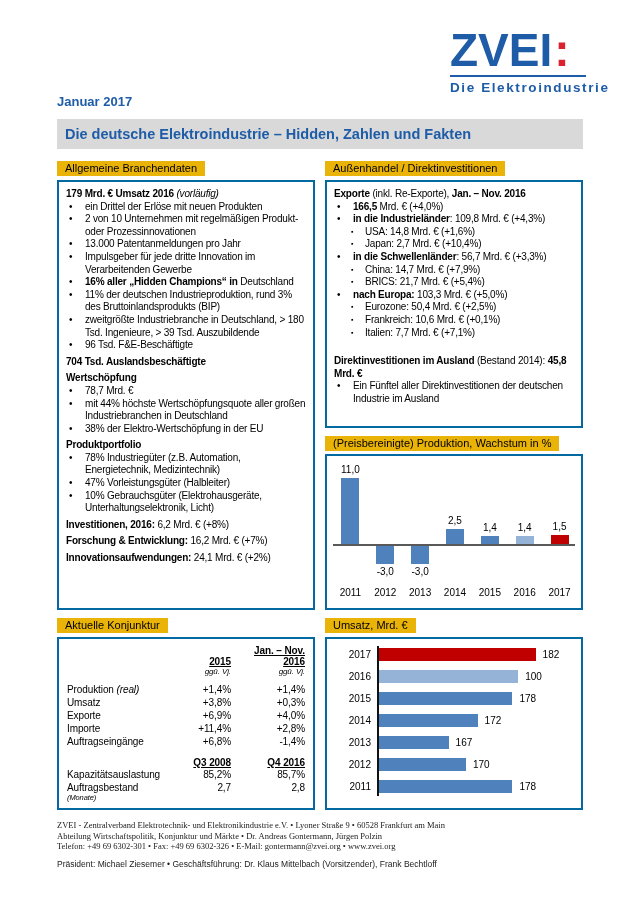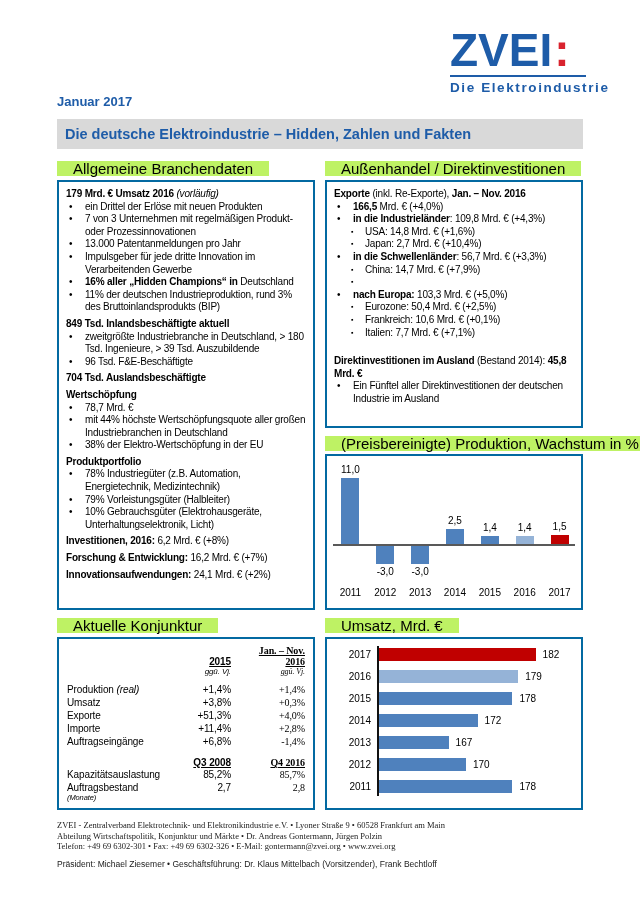--- a/index.html
+++ b/index.html
@@ -12,41 +12,41 @@
   .logo-zvei{color:#1E5CA8;}
   .logo-colon{color:#D9232E;margin-left:2px;}
   .logo-rule{height:2px;background:#1E5CA8;margin:3px 0 3px 0;width:136px;}
   .logo-tag{color:#1E5CA8;font-size:13.5px;font-weight:bold;letter-spacing:1.6px;white-space:nowrap;}
 
   .date{position:absolute;top:94px;left:57px;font-size:13px;font-weight:bold;color:#1E5CA8;}
 
   .titlebar{position:absolute;top:119px;left:57px;width:518px;height:30px;background:#D9D9D9;
             color:#1E5CA8;font-size:14.5px;font-weight:bold;line-height:30px;padding-left:8px;}
 
-  .glabel{position:absolute;background:#bef264;font-size:15px;line-height:15px;padding:0 16px;color:#000;white-space:nowrap;}
+  .glabel{position:absolute;background:#eab308;font-size:11px;line-height:15px;padding:0 8px;color:#000;white-space:nowrap;}
 
   .box{position:absolute;border:2px solid #0369a1;background:#fff;box-sizing:border-box;overflow:hidden;}
 
   
   .rich{font-size:10px;line-height:12.6px;padding:6px 7px;letter-spacing:-0.2px;}
   .blk-h{margin-top:4px;}
   .rich > .blk-h:first-child{margin-top:0;}
   .b{font-weight:bold;}
   .i{font-style:italic;}
   .li{display:flex;}
   .li .mk{width:16px;flex:none;padding-left:3px;}
   .li .tx{flex:1;}
   .li2 .mk{width:14px;flex:none;margin-left:17px;font-size:7px;line-height:12.6px;padding-left:0;}
 
   
   .krow{display:flex;font-size:10px;line-height:13px;padding:0 8px;letter-spacing:-0.1px;}
   .kh{line-height:11px;}
   .kl{flex:1;}
   .kv1{width:62px;text-align:right;}
-  .kv2{width:74px;text-align:right;font-family:Liberation Serif, serif;}
+  .kv2{width:74px;text-align:right;}
   .u{text-decoration:underline;}
   .ksub{font-size:8px;font-style:italic;line-height:9px;}
   .knote{font-size:7.5px;font-style:italic;line-height:8px;}
 
   
   .pc{position:absolute;}
   .pc-axis{position:absolute;left:6px;right:6px;top:88px;height:2px;background:#595959;}
   .pc-bar{position:absolute;}
   .pc-lab{position:absolute;font-size:10px;line-height:12px;text-align:center;}
   .pc-yr{position:absolute;font-size:10px;line-height:12px;text-align:center;top:131px;}
@@ -78,39 +78,38 @@
 
   <div class="glabel" style="top:161px;left:57px;">Allgemeine Branchendaten</div>
   <div class="box rich" id="bd-content" style="top:180px;left:57px;width:258px;height:430px;">
       <div class="blk-h"><span class="b">179 Mrd. € Umsatz 2016 </span><span class="i">(vorläufig)</span></div>
       <div class="li">
         <span class="mk">•</span>
         <span class="tx"><span>ein Drittel der Erlöse mit neuen Produkten</span></span>
       </div>
       <div class="li">
         <span class="mk">•</span>
-        <span class="tx"><span>7 von 3 Unternehmen mit regelmäßigen Produkt- oder Prozessinnovationen</span></span>
+        <span class="tx"><span>2 von 10 Unternehmen mit regelmäßigen Produkt- oder Prozessinnovationen</span></span>
       </div>
       <div class="li">
         <span class="mk">•</span>
         <span class="tx"><span>13.000 Patentanmeldungen pro Jahr</span></span>
       </div>
       <div class="li">
         <span class="mk">•</span>
         <span class="tx"><span>Impulsgeber für jede dritte Innovation im Verarbeitenden Gewerbe</span></span>
       </div>
       <div class="li">
         <span class="mk">•</span>
         <span class="tx"><span class="b">16% aller „Hidden Champions“ in </span><span>Deutschland</span></span>
       </div>
       <div class="li">
         <span class="mk">•</span>
         <span class="tx"><span>11% der deutschen Industrieproduktion, rund 3% des Bruttoinlandsprodukts (BIP)</span></span>
       </div>
-      <div class="blk-h"><span class="b">849 Tsd. Inlandsbeschäftigte aktuell</span></div>
       <div class="li">
         <span class="mk">•</span>
         <span class="tx"><span>zweitgrößte Industriebranche in Deutschland, &gt; 180 Tsd. Ingenieure, &gt; 39 Tsd. Auszubildende</span></span>
       </div>
       <div class="li">
         <span class="mk">•</span>
         <span class="tx"><span>96 Tsd. F&amp;E-Beschäftigte</span></span>
       </div>
       <div class="blk-h"><span class="b">704 Tsd. Auslandsbeschäftigte</span></div>
       <div class="blk-h"><span class="b">Wertschöpfung</span></div>
@@ -126,21 +125,21 @@
         <span class="mk">•</span>
         <span class="tx"><span>38% der Elektro-Wertschöpfung in der EU</span></span>
       </div>
       <div class="blk-h"><span class="b">Produktportfolio</span></div>
       <div class="li">
         <span class="mk">•</span>
         <span class="tx"><span>78% Industriegüter (z.B. Automation, Energietechnik, Medizintechnik)</span></span>
       </div>
       <div class="li">
         <span class="mk">•</span>
-        <span class="tx"><span>79% Vorleistungsgüter (Halbleiter)</span></span>
+        <span class="tx"><span>47% Vorleistungsgüter (Halbleiter)</span></span>
       </div>
       <div class="li">
         <span class="mk">•</span>
         <span class="tx"><span>10% Gebrauchsgüter (Elektrohausgeräte, Unterhaltungselektronik, Licht)</span></span>
       </div>
       <div class="blk-h"><span class="b">Investitionen, 2016:</span><span> 6,2 Mrd. € (+8%)</span></div>
       <div class="blk-h"><span class="b">Forschung &amp; Entwicklung:</span><span> 16,2 Mrd. € (+7%)</span></div>
       <div class="blk-h"><span class="b">Innovationsaufwendungen:</span><span> 24,1 Mrd. € (+2%)</span></div>
     </div>
 
@@ -166,20 +165,21 @@
       <div class="li">
         <span class="mk">•</span>
         <span class="tx"><span class="b">in die Schwellenländer</span><span>: 56,7 Mrd. € (+3,3%)</span></span>
       </div>
       <div class="li li2">
         <span class="mk">▪</span>
         <span class="tx"><span>China: 14,7 Mrd. € (+7,9%)</span></span>
       </div>
       <div class="li li2">
         <span class="mk">▪</span>
+        <span class="tx"><span>BRICS: 21,7 Mrd. € (+5,4%)</span></span>
       </div>
       <div class="li">
         <span class="mk">•</span>
         <span class="tx"><span class="b">nach Europa:</span><span> 103,3 Mrd. € (+5,0%)</span></span>
       </div>
       <div class="li li2">
         <span class="mk">▪</span>
         <span class="tx"><span>Eurozone: 50,4 Mrd. € (+2,5%)</span></span>
       </div>
       <div class="li li2">
@@ -247,21 +247,21 @@
         <span class="kv1"><span>+1,4%</span></span>
         <span class="kv2"><span>+1,4%</span></span>
       </div>
       <div class="krow">
         <span class="kl"><span>Umsatz</span></span>
         <span class="kv1"><span>+3,8%</span></span>
         <span class="kv2"><span>+0,3%</span></span>
       </div>
       <div class="krow">
         <span class="kl"><span>Exporte</span></span>
-        <span class="kv1"><span>+51,3%</span></span>
+        <span class="kv1"><span>+6,9%</span></span>
         <span class="kv2"><span>+4,0%</span></span>
       </div>
       <div class="krow">
         <span class="kl"><span>Importe</span></span>
         <span class="kv1"><span>+11,4%</span></span>
         <span class="kv2"><span>+2,8%</span></span>
       </div>
       <div class="krow">
         <span class="kl"><span>Auftragseingänge</span></span>
         <span class="kv1"><span>+6,8%</span></span>
@@ -290,21 +290,21 @@
     </div>
 
   <div class="glabel" style="top:618px;left:325px;">Umsatz, Mrd. €</div>
   <div class="box" id="ums-chart" style="top:637px;left:325px;width:258px;height:173px;">
       <div class="uc-axis"></div>
       <div class="uc-yr" style="top: 9px;">2017</div>
       <div class="uc-bar" style="top: 9px; left: 52px; width: 156.6px; height: 13px; background: rgb(192, 0, 0);"></div>
       <div class="uc-lab" style="top: 9px; left: 215.6px;">182</div>
       <div class="uc-yr" style="top: 31px;">2016</div>
       <div class="uc-bar" style="top: 31px; left: 52px; width: 139.2px; height: 13px; background: rgb(149, 179, 215);"></div>
-      <div class="uc-lab" style="top: 31px; left: 198.2px;">179</div>
+      <div class="uc-lab" style="top: 31px; left: 198.2px;">100</div>
       <div class="uc-yr" style="top: 53px;">2015</div>
       <div class="uc-bar" style="top: 53px; left: 52px; width: 133.4px; height: 13px; background: rgb(79, 129, 189);"></div>
       <div class="uc-lab" style="top: 53px; left: 192.4px;">178</div>
       <div class="uc-yr" style="top: 75px;">2014</div>
       <div class="uc-bar" style="top: 75px; left: 52px; width: 98.6px; height: 13px; background: rgb(79, 129, 189);"></div>
       <div class="uc-lab" style="top: 75px; left: 157.6px;">172</div>
       <div class="uc-yr" style="top: 97px;">2013</div>
       <div class="uc-bar" style="top: 97px; left: 52px; width: 69.6px; height: 13px; background: rgb(79, 129, 189);"></div>
       <div class="uc-lab" style="top: 97px; left: 128.6px;">167</div>
       <div class="uc-yr" style="top: 119px;">2012</div>

